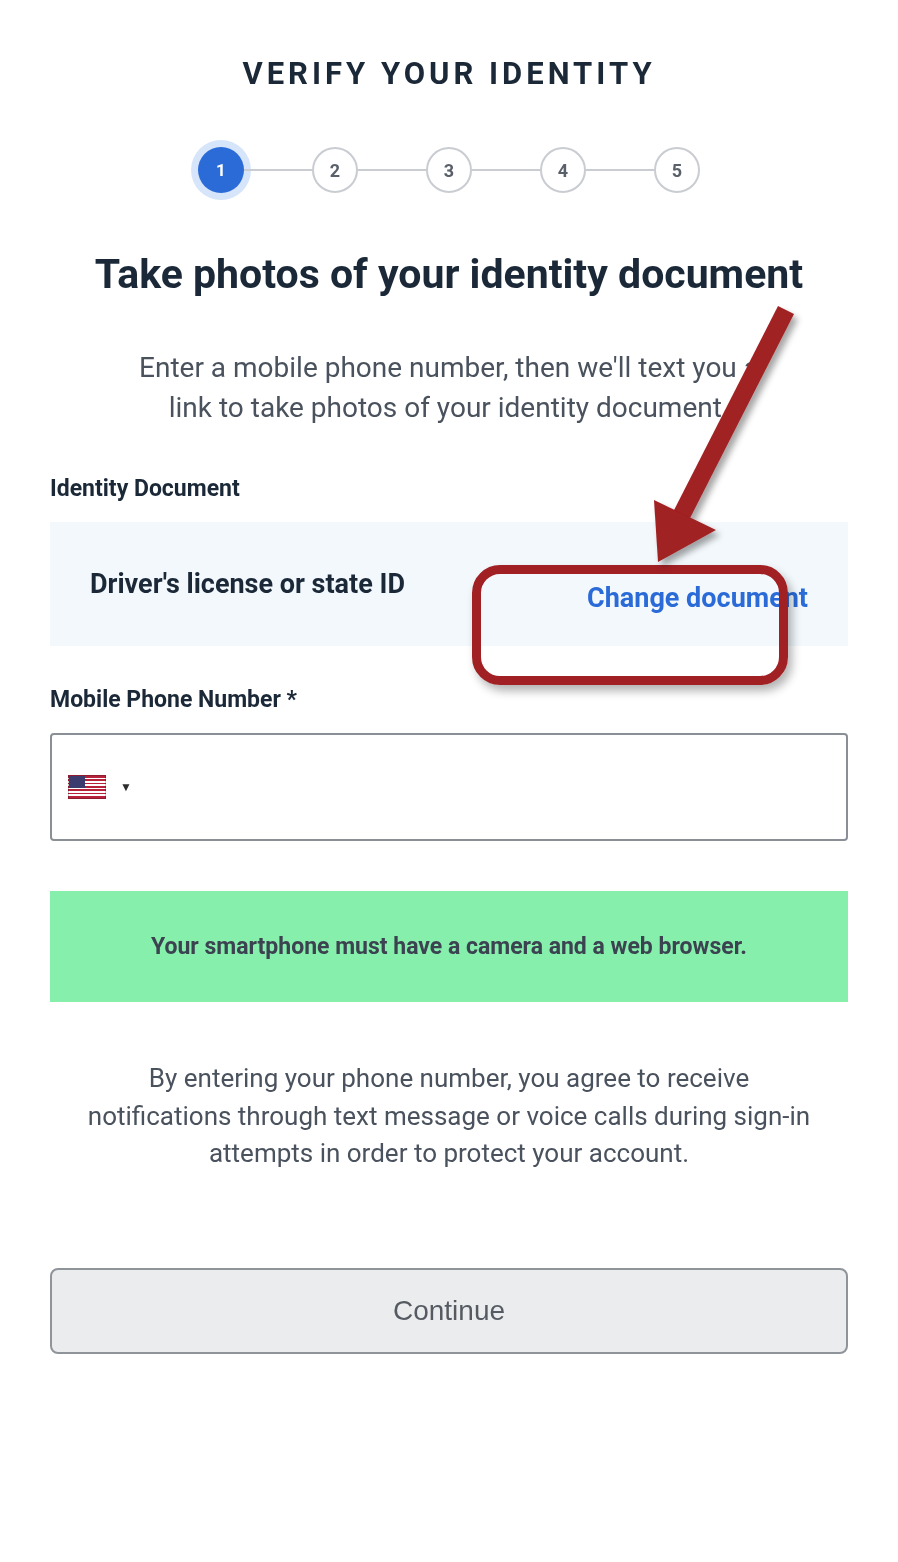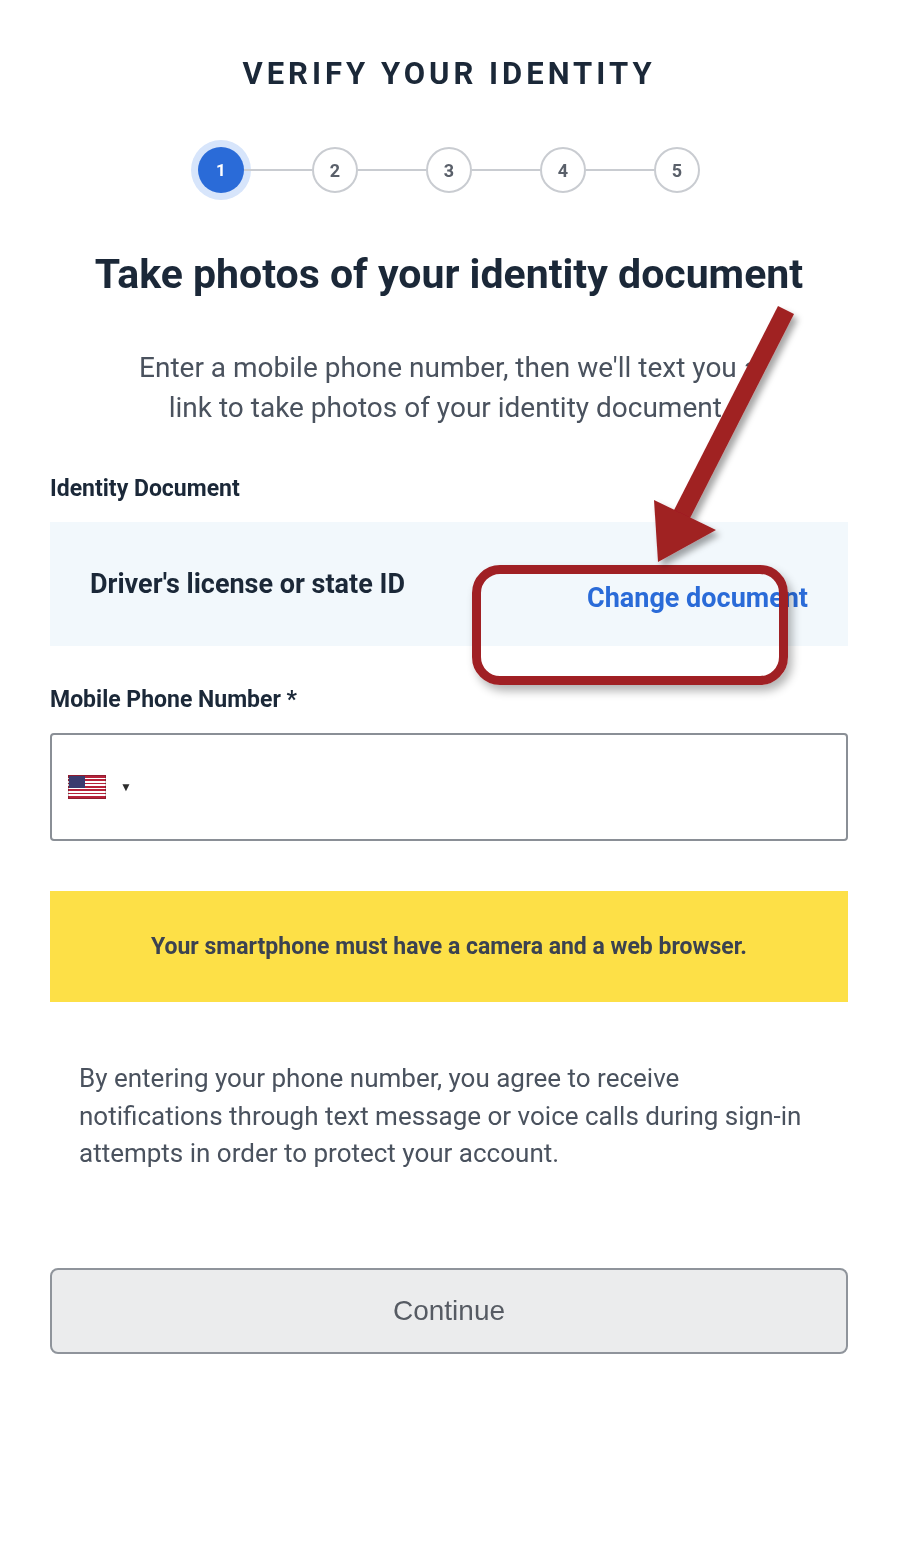--- a/index.html
+++ b/index.html
@@ -174,32 +174,33 @@
     .phone-input {
       flex: 1;
       height: 100%;
       border: none;
       outline: none;
       font-size: 24px;
       padding-left: 16px;
       background: transparent;
     }
     .info-box {
-      background: #fde047;
+      background: #86efac;
       padding: 40px 48px;
       text-align: center;
       font-size: 23px;
       font-weight: 700;
       color: #3b4250;
       line-height: 1.35;
       margin-top: 50px;
     }
     .agree-text {
       font-size: 26px;
       color: #4a525e;
+      text-align: center;
       line-height: 1.45;
       margin-top: 58px;
       max-width: 740px;
       margin-left: auto;
       margin-right: auto;
     }
     .continue-btn {
       margin-top: 95px;
       width: 100%;
       height: 86px;

